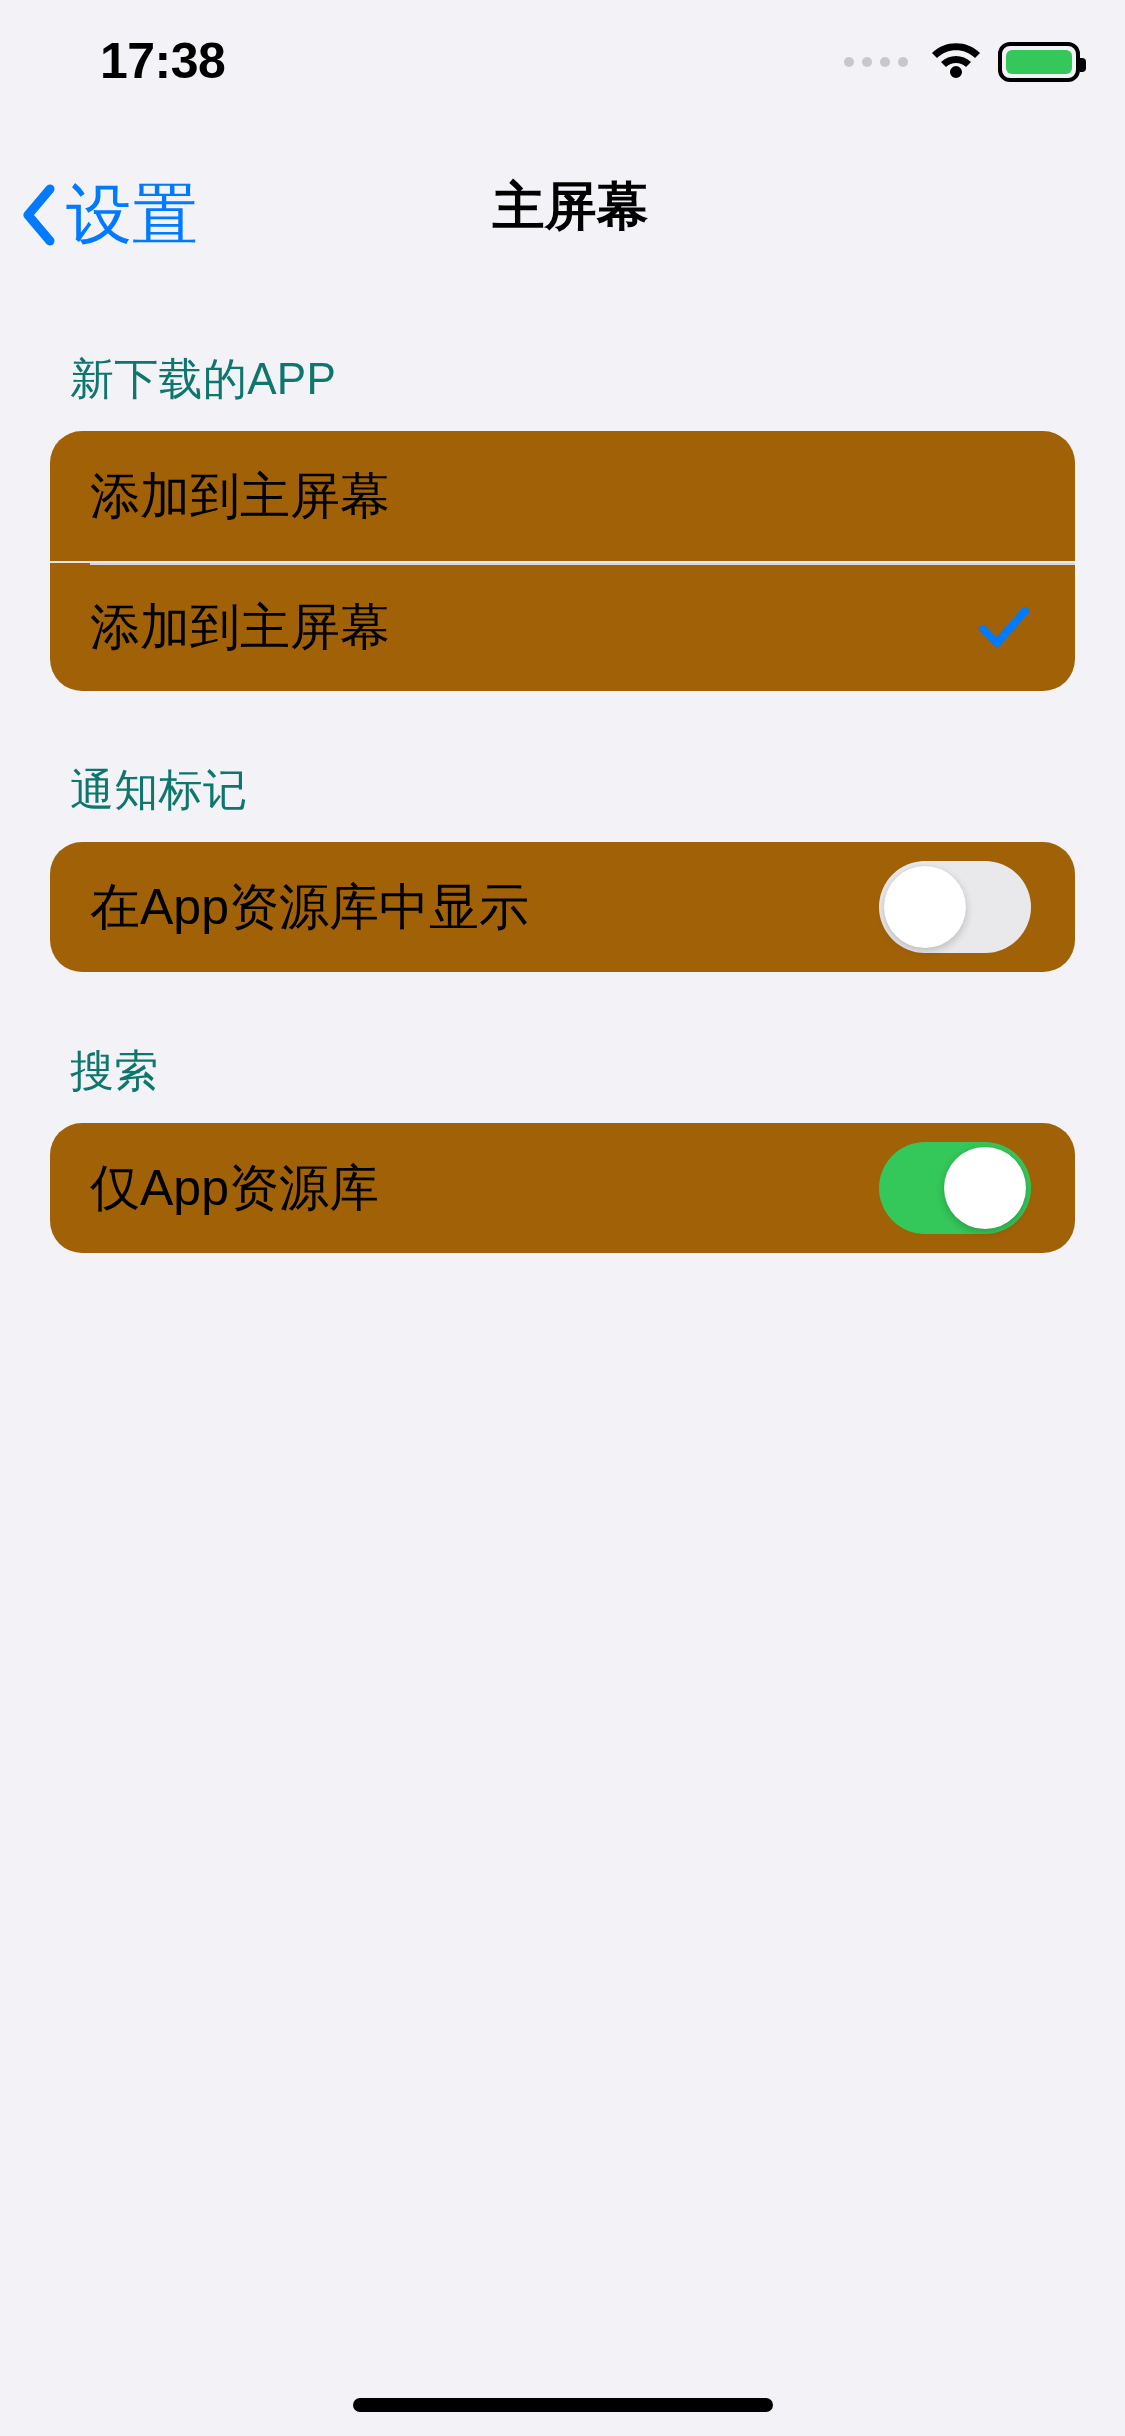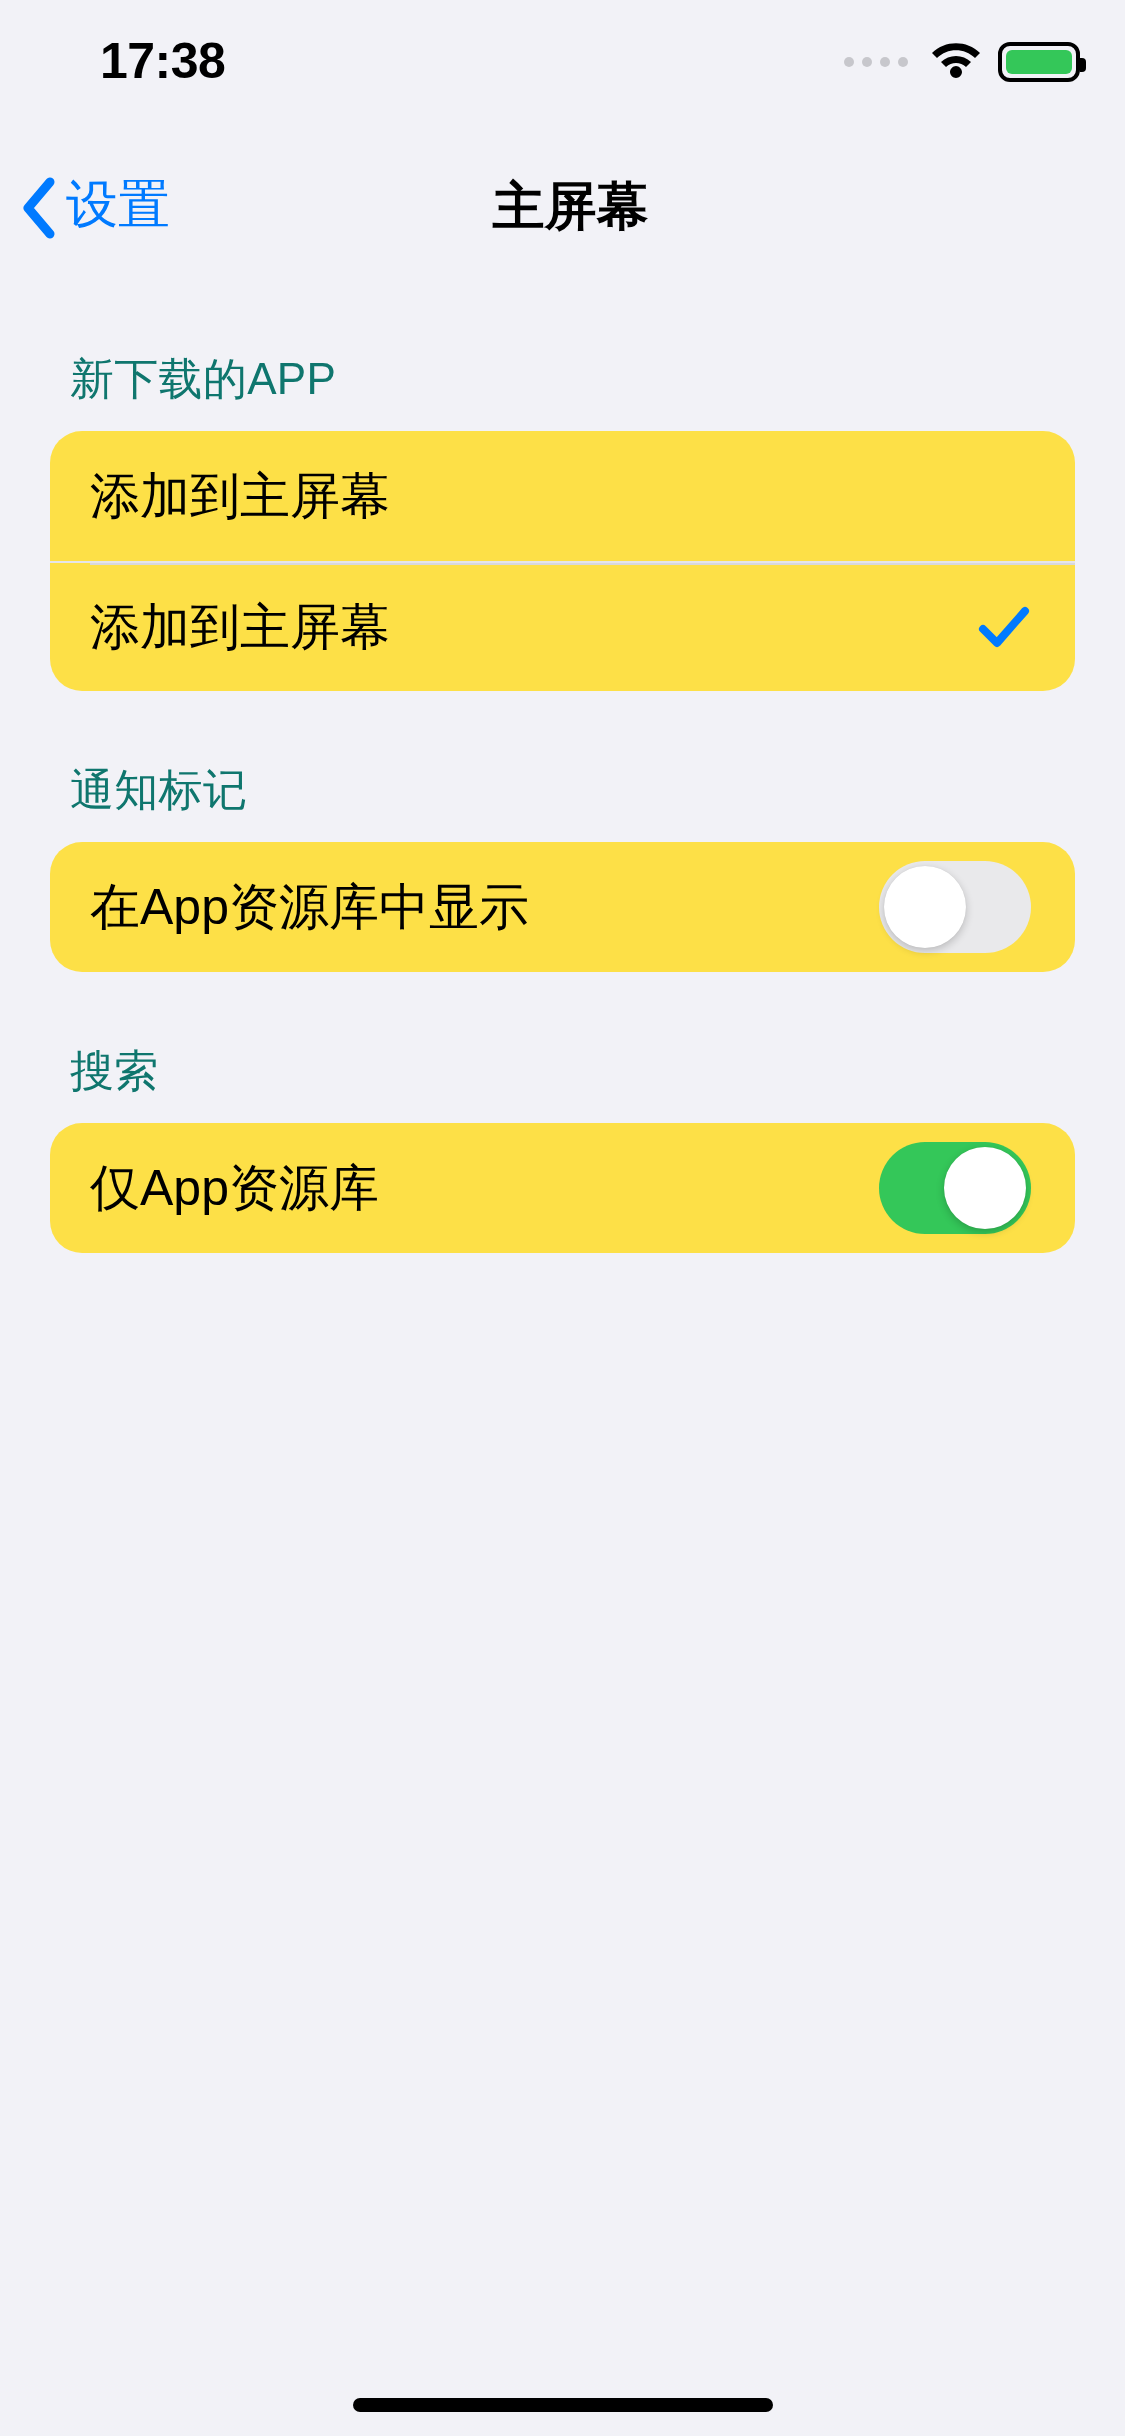--- a/index.html
+++ b/index.html
@@ -63,23 +63,23 @@
 
     
     .nav-bar{
       position:relative;
       height:140px;
       width:100%;
     }
     .nav-back{
       position:absolute;
       left:20px; top:30px;
-      display:flex; align-items:flex-end;
+      display:flex; align-items:center;
       color:#007aff;
-      font-size:52px;
+      font-size:66px;
       font-weight:400;
     }
     .nav-back svg{ display:block; margin-right:8px;}
     .nav-title{
       position:absolute;
       left:0; right:0; top:32px;
       text-align:center;
       font-size:52px;
       font-weight:600;
       margin-left:16px;
@@ -87,21 +87,21 @@
 
     
     .content{ padding:0 50px; }
     .section-header{
       font-size:44px;
       color:#0f766e;
       padding:70px 20px 22px;
       letter-spacing:0.3px;
     }
     .group{
-      background:#fde047;
+      background:#a16207;
       border-radius:32px;
       overflow:hidden;
     }
     .row{
       display:flex;
       align-items:center;
       justify-content:space-between;
       min-height:130px;
       padding:0 44px 0 40px;
       font-size:50px;

